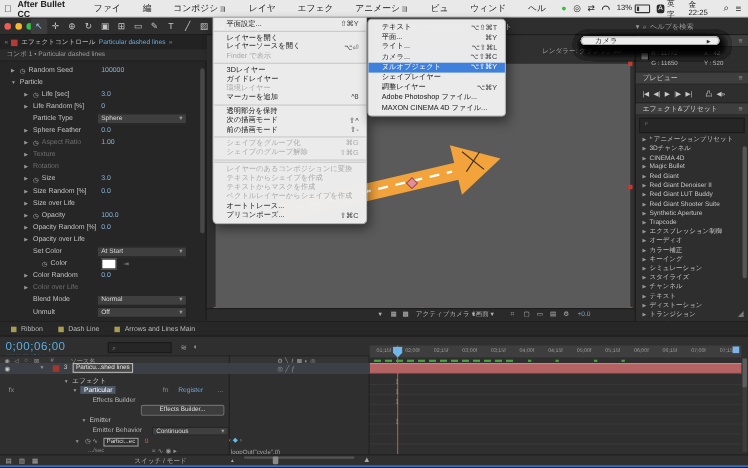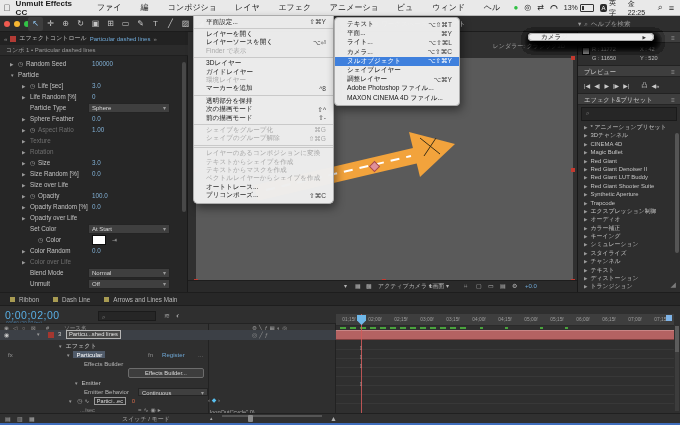--- a/index.html
+++ b/index.html
@@ -178,21 +178,21 @@
   .mi.disabled,.mi.disabled .msc{color:#a9a9a9;}
   .msep{height:1px;background:#c9c9c9;margin:1.5px 0;}
 </style>
 </head>
 <body>
 
 <div class="stage">
 
   <div class="menubar">
     <span class="mb-apple"></span>
-    <span class="mb-app">Unmult Effects CC</span>
+    <span class="mb-app">After Bullet CC</span>
     <div style="display:flex;">
 
     <span class="mb-item"><span>ファイル</span></span>
         <span class="mb-item"><span>編集</span></span>
         <span class="mb-item"><span>コンポジション</span></span>
         <span class="mb-item highlight"><span>レイヤー</span></span>
         <span class="mb-item"><span>エフェクト</span></span>
         <span class="mb-item"><span>アニメーション</span></span>
         <span class="mb-item"><span>ビュー</span></span>
         <span class="mb-item"><span>ウィンドウ</span></span>
@@ -564,21 +564,21 @@
         </span>
         <span class="tl-tab">
           <span class="sq"></span>
           <span>Dash Line</span>
         </span>
         <span class="tl-tab">
           <span class="sq"></span>
           <span>Arrows and Lines Main</span>
         </span>
       </div>
-    <div class="tc">0;00;02;00</div>
+    <div class="tc">0;00;06;00</div>
     <div class="tc-frames">00060 (29.97 fps)</div>
     <div class="tl-search">⌕</div>
     <span class="tl-hicon" style="left:164px;">≋</span>
     <span class="tl-hicon" style="left:176px;">◐</span>
 
     <div class="colhead">
       <span style="left:4px;">◉</span>
       <span style="left:13px;">◁</span>
       <span style="left:22px;">○</span>
       <span style="left:31px;">⊠</span>

